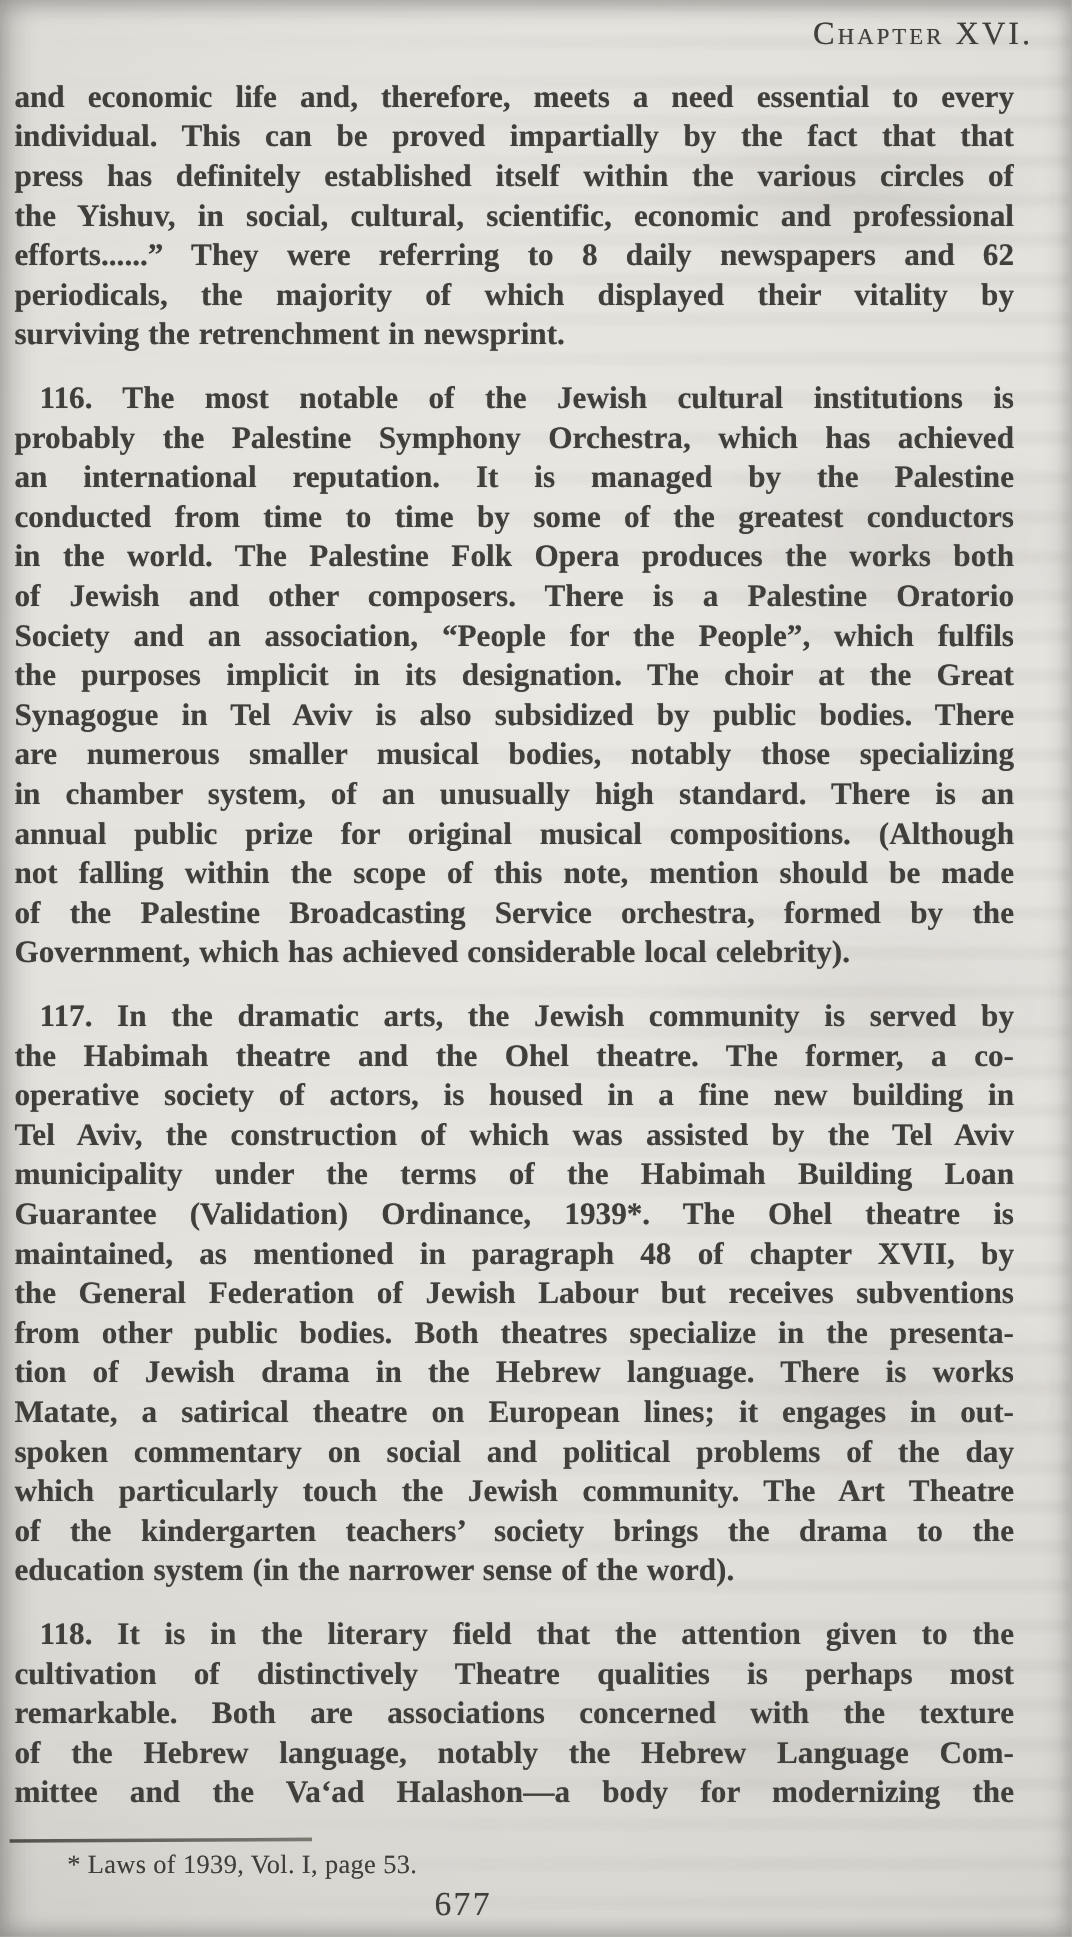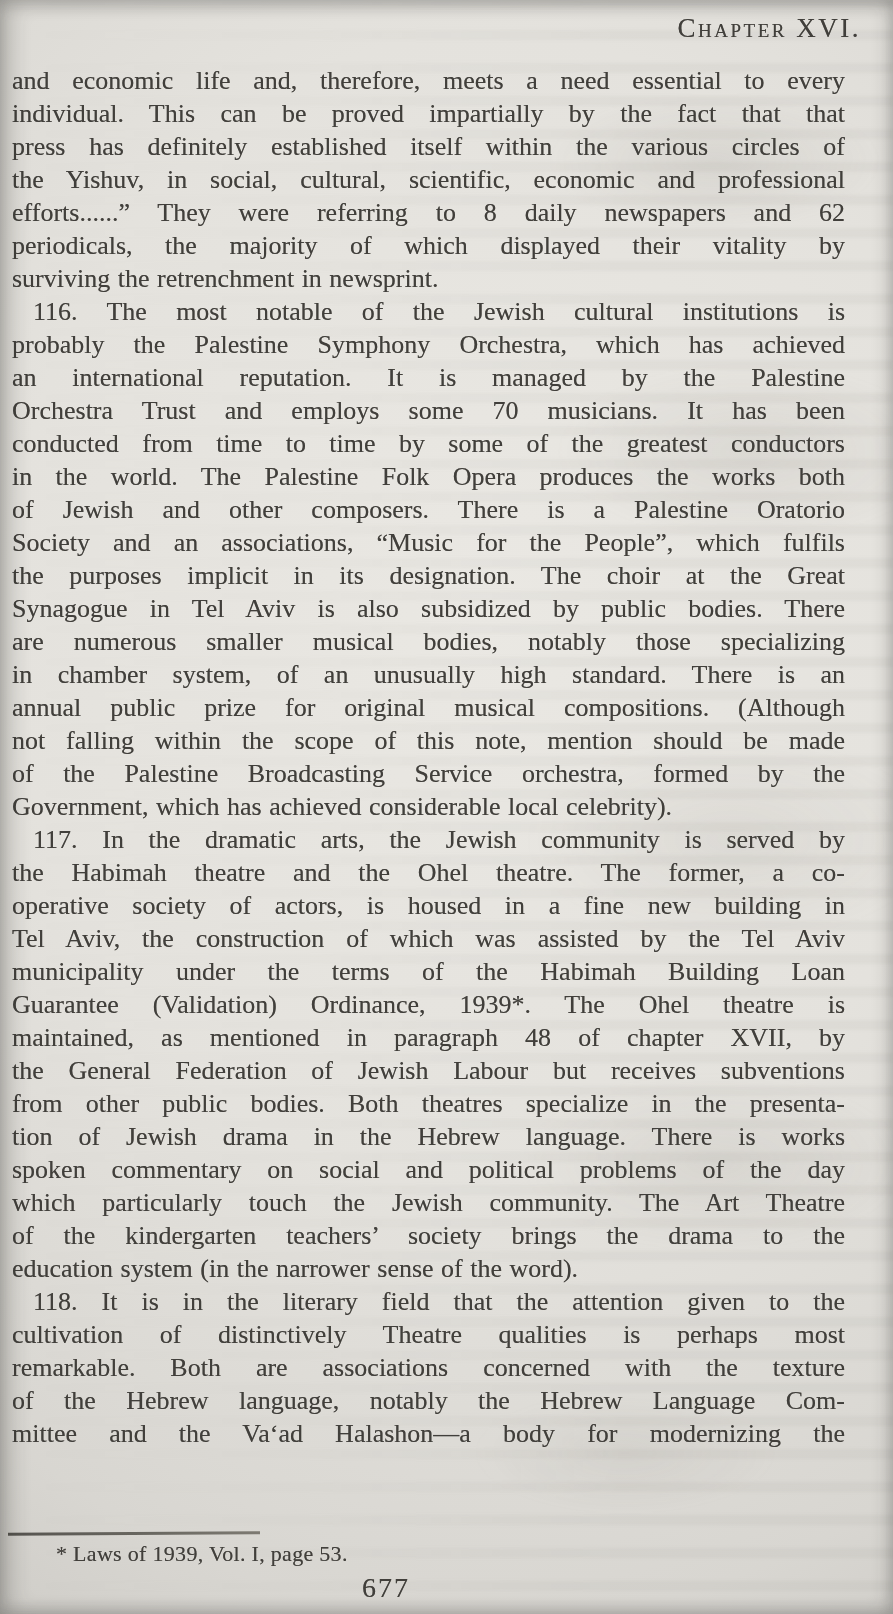--- a/index.html
+++ b/index.html
@@ -52,30 +52,31 @@
     letter-spacing: 2.5px;
     text-shadow: 0 0 0.6px rgba(65, 63, 59, 0.6);
   }
   .body-block {
     position: absolute;
     left: 12px;
     top: 64px;
     width: 833px;
   }
   .para { margin: 0; }
-  .para + .para { margin-top: 0; }
+  .para + .para { margin-top: 20px; }
   .line {
     font-size: 26px;
     line-height: 33px;
     height: 33px;
     overflow: hidden;
     text-align: justify;
     text-align-last: justify;
     word-spacing: 1px;
     text-shadow: 0 0 0.6px rgba(65, 63, 59, 0.55);
+    font-weight: bold;
   }
   .line.last {
     text-align-last: left;
   }
   .para.indent .line:first-child {
     padding-left: 21px;
   }
   .footnote-rule {
     position: absolute;
     left: 8px;
@@ -117,45 +118,45 @@
         <div class="line">press has definitely established itself within the various circles of</div>
         <div class="line">the Yishuv, in social, cultural, scientific, economic and professional</div>
         <div class="line">efforts......” They were referring to 8 daily newspapers and 62</div>
         <div class="line">periodicals, the majority of which displayed their vitality by</div>
         <div class="line last">surviving the retrenchment in newsprint.</div>
       </div>
       <div class="para indent">
         <div class="line">116. The most notable of the Jewish cultural institutions is</div>
         <div class="line">probably the Palestine Symphony Orchestra, which has achieved</div>
         <div class="line">an international reputation. It is managed by the Palestine</div>
-        <div class="line">Orchestra Trust and employs some 70 musicians. It has been</div>
         <div class="line">conducted from time to time by some of the greatest conductors</div>
         <div class="line">in the world. The Palestine Folk Opera produces the works both</div>
         <div class="line">of Jewish and other composers. There is a Palestine Oratorio</div>
-        <div class="line">Society and an associations, “Music for the People”, which fulfils</div>
+        <div class="line">Society and an association, “People for the People”, which fulfils</div>
         <div class="line">the purposes implicit in its designation. The choir at the Great</div>
         <div class="line">Synagogue in Tel Aviv is also subsidized by public bodies. There</div>
         <div class="line">are numerous smaller musical bodies, notably those specializing</div>
         <div class="line">in chamber system, of an unusually high standard. There is an</div>
         <div class="line">annual public prize for original musical compositions. (Although</div>
         <div class="line">not falling within the scope of this note, mention should be made</div>
         <div class="line">of the Palestine Broadcasting Service orchestra, formed by the</div>
         <div class="line last">Government, which has achieved considerable local celebrity).</div>
       </div>
       <div class="para indent">
         <div class="line">117. In the dramatic arts, the Jewish community is served by</div>
         <div class="line">the Habimah theatre and the Ohel theatre. The former, a co-</div>
         <div class="line">operative society of actors, is housed in a fine new building in</div>
         <div class="line">Tel Aviv, the construction of which was assisted by the Tel Aviv</div>
         <div class="line">municipality under the terms of the Habimah Building Loan</div>
         <div class="line">Guarantee (Validation) Ordinance, 1939*. The Ohel theatre is</div>
         <div class="line">maintained, as mentioned in paragraph 48 of chapter XVII, by</div>
         <div class="line">the General Federation of Jewish Labour but receives subventions</div>
         <div class="line">from other public bodies. Both theatres specialize in the presenta-</div>
         <div class="line">tion of Jewish drama in the Hebrew language. There is works</div>
+        <div class="line">Matate, a satirical theatre on European lines; it engages in out-</div>
         <div class="line">spoken commentary on social and political problems of the day</div>
         <div class="line">which particularly touch the Jewish community. The Art Theatre</div>
         <div class="line">of the kindergarten teachers’ society brings the drama to the</div>
         <div class="line last">education system (in the narrower sense of the word).</div>
       </div>
       <div class="para indent">
         <div class="line">118. It is in the literary field that the attention given to the</div>
         <div class="line">cultivation of distinctively Theatre qualities is perhaps most</div>
         <div class="line">remarkable. Both are associations concerned with the texture</div>
         <div class="line">of the Hebrew language, notably the Hebrew Language Com-</div>

